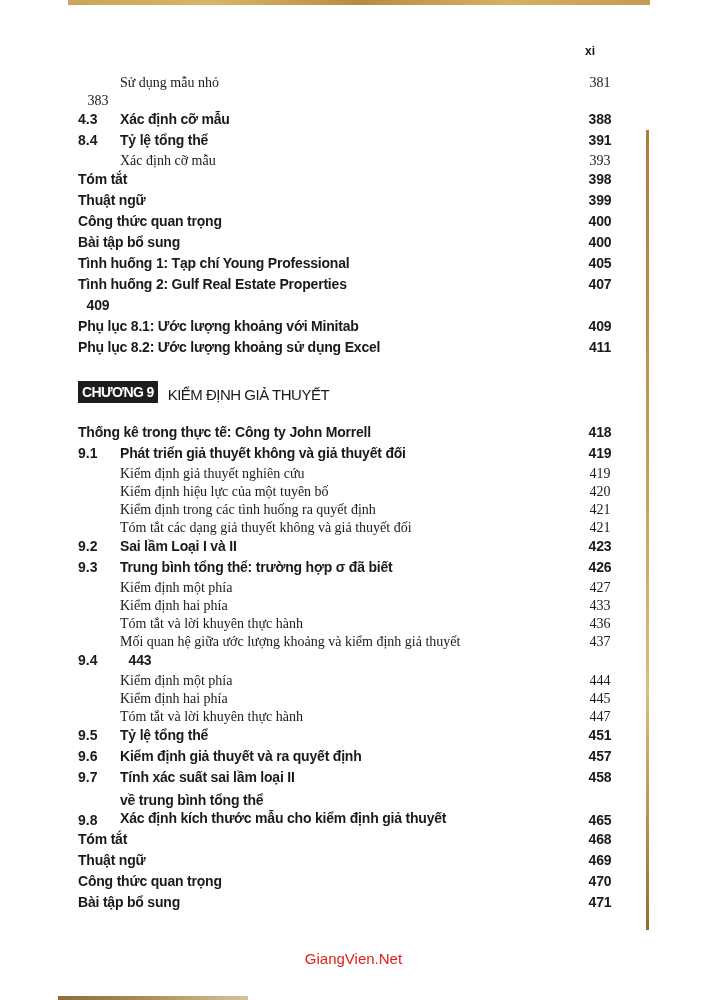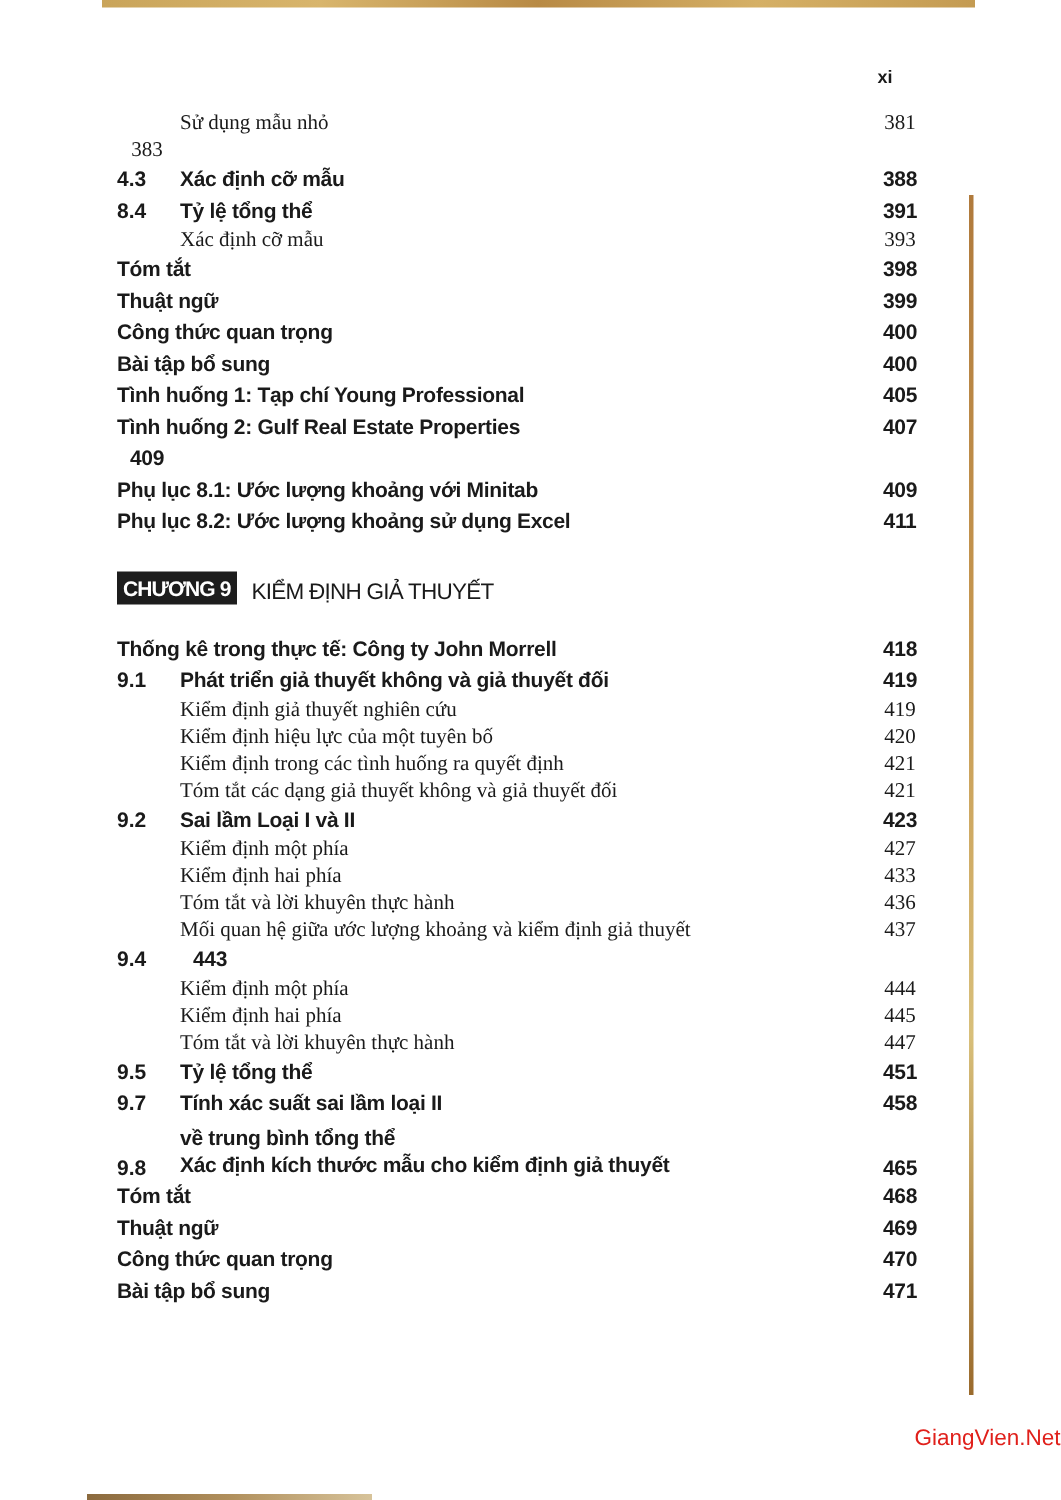--- a/index.html
+++ b/index.html
@@ -59,21 +59,21 @@
     background: #1d1d1d; color: #fff;
     font-family: "Liberation Sans", sans-serif; font-weight: bold;
     font-size: 14px; padding: 3px 4px; letter-spacing: -0.6px;
   }
   .chapter-title {
     margin-left: 10px;
     font-family: "Liberation Sans", sans-serif; font-weight: normal;
     font-size: 15px; letter-spacing: -0.5px;
   }
   .watermark {
-    position: absolute; left: 0; width: 707px; top: 950px; text-align: right;
+    position: absolute; left: 0; width: 707px; top: 950px; text-align: center;
     font-family: "Liberation Sans", sans-serif; font-size: 15px;
   }
 </style>
 </head>
 <body>
 
 <div class="top-edge"></div>
 <div class="right-edge"></div>
 <div class="bottom-edge"></div>
 
@@ -166,20 +166,25 @@
       </div>
       <div class="row sub">
         <span class="title">Tóm tắt các dạng giả thuyết không và giả thuyết đối</span>
         <span class="pg">421</span>
       </div>
       <div class="row bold">
         <span class="num">9.2</span>
         <span class="title">Sai lầm Loại I và II</span>
         <span class="pg">423</span>
       </div>
+      <div class="row bold">
+        <span class="num">9.3</span>
+        <span class="title">Trung bình tổng thể: trường hợp σ đã biết</span>
+        <span class="pg">426</span>
+      </div>
       <div class="row sub">
         <span class="title">Kiểm định một phía</span>
         <span class="pg">427</span>
       </div>
       <div class="row sub">
         <span class="title">Kiểm định hai phía</span>
         <span class="pg">433</span>
       </div>
       <div class="row sub">
         <span class="title">Tóm tắt và lời khuyên thực hành</span>
@@ -202,20 +207,25 @@
         <span class="pg">445</span>
       </div>
       <div class="row sub">
         <span class="title">Tóm tắt và lời khuyên thực hành</span>
         <span class="pg">447</span>
       </div>
       <div class="row bold">
         <span class="num">9.5</span>
         <span class="title">Tỷ lệ tổng thể</span>
         <span class="pg">451</span>
+      </div>
+      <div class="row bold">
+        <span class="num">9.6</span>
+        <span class="title">Kiểm định giả thuyết và ra quyết định</span>
+        <span class="pg">457</span>
       </div>
       <div class="row bold">
         <span class="num">9.7</span>
         <span class="title">Tính xác suất sai lầm loại II</span>
         <span class="pg">458</span>
       </div>
       <div class="row bold wrap" style="align-items: flex-end; margin-bottom: 5px;">
         <span class="num">9.8</span>
         <span class="title">
           <div>về trung bình tổng thể</div>

